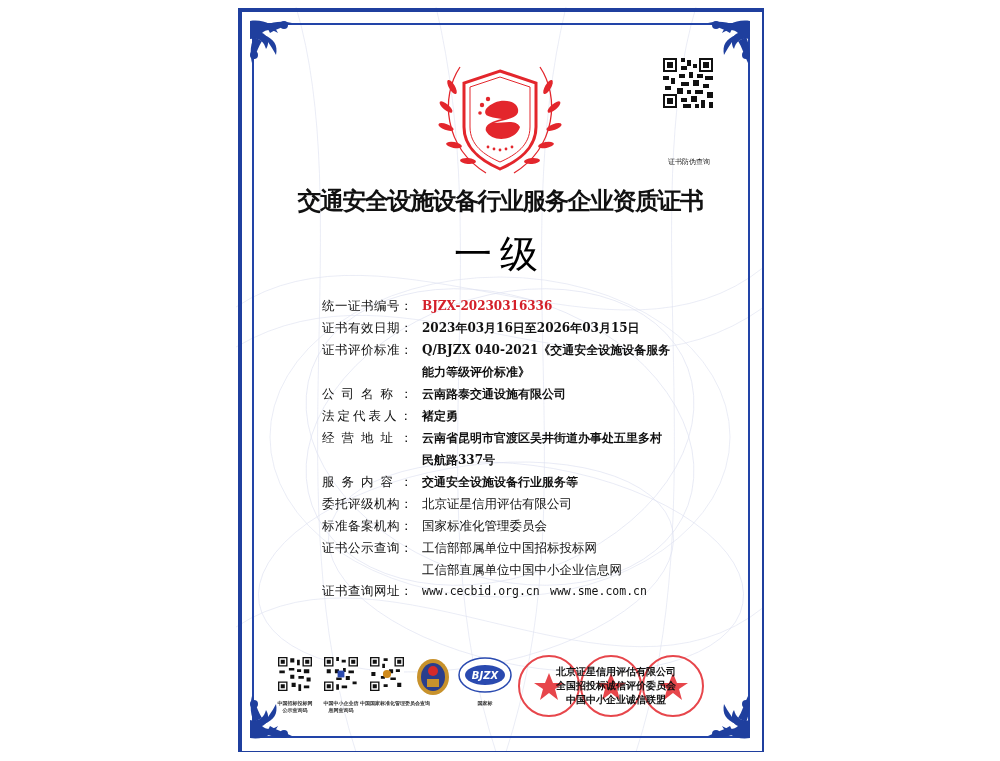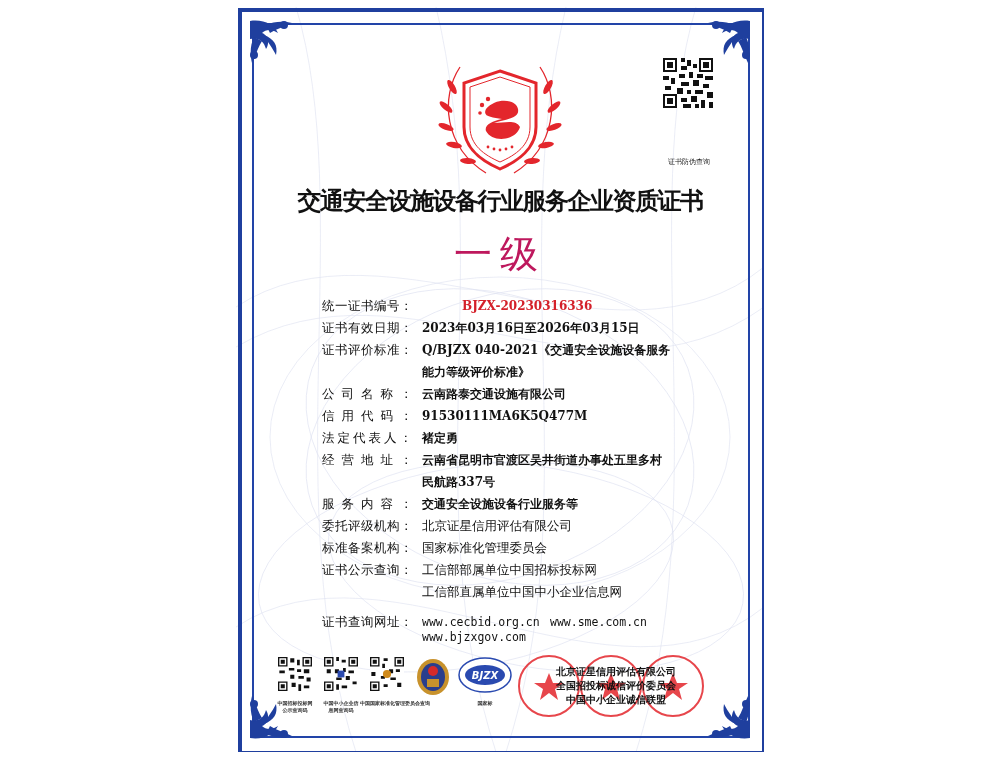--- a/index.html
+++ b/index.html
@@ -12,29 +12,29 @@
   .corner.tl { left:8px; top:8px; }
   .corner.tr { right:8px; top:8px; transform:scaleX(-1); }
   .corner.bl { left:8px; bottom:8px; transform:scaleY(-1); }
   .corner.br { right:8px; bottom:8px; transform:scale(-1,-1); }
 
   .logo { position:absolute; left:194px; top:50px; width:140px; height:122px; }
   .qr-top { position:absolute; left:427px; top:51px; width:50px; height:50px; }
   .qr-top-caption { position:absolute; left:418px; top:106px; width:70px; text-align:center; font-size:7px; font-weight:normal; color:#222;margin-top:44px; }
 
   .title { position:absolute; left:20px; top:178px; width:488px; text-align:center; font-family:"DejaVu Serif", serif; font-weight:bold; font-size:24px; letter-spacing:-1.5px; color:#111; }
-  .level { position:absolute; left:20px; top:222px; width:488px; text-align:center; font-family:"DejaVu Serif", serif; font-size:38px; color:#be185d; letter-spacing:8px; }
+  .level { position:absolute; left:20px; top:222px; width:488px; text-align:center; font-family:"DejaVu Serif", serif; font-size:38px; color:#000000; letter-spacing:8px; }
 
   .fields { position:absolute; left:86px; top:288px; width:420px; }
   .row { display:flex; font-size:12.5px; line-height:22px; color:#111; }
   .lbl { width:100px; flex:none; white-space:nowrap; letter-spacing:0.5px; }
   .lbl.spaced { letter-spacing:7px; }
   .val { flex:1; font-family:"DejaVu Serif", serif; font-weight:bold; font-size:12px; }
   .val.sans { font-family:"DejaVu Sans", sans-serif; font-weight:normal; font-size:12.5px; }
-  .val.red { color:#d4202a;margin-left:40px; }
+  .val.red { color:#d4202a; }
   .val.mono { font-family:"DejaVu Sans Mono", monospace; font-weight:normal; font-size:11.5px; }
   .cont { padding-left:100px; }
   .urls { display:flex; justify-content:space-between; width:256px; }
 
   .badges { position:absolute; left:36px; top:650px; width:240px; height:60px; }
   .badge { position:absolute; top:0; }
   .bqr { width:34px; height:34px; }
   .bcap { position:absolute; font-size:5px; color:#333; text-align:center; line-height:7px; font-weight:bold; }
 
   .seals { position:absolute; left:282px; top:648px; width:200px; height:72px; }
@@ -166,24 +166,20 @@
       <span class="val">Q/BJZX 040-2021《交通安全设施设备服务</span>
     </div>
     <div class="row cont">
       <span class="val">能力等级评价标准》</span>
     </div>
     <div class="row">
       <span class="lbl spaced">公司名称：</span>
       <span class="val">云南路泰交通设施有限公司</span>
     </div>
     <div class="row">
-      <span class="lbl spaced">信用代码：</span>
-      <span class="val">91530111MA6K5Q477M</span>
-    </div>
-    <div class="row">
       <span class="lbl" style="letter-spacing:3px">法定代表人：</span>
       <span class="val">褚定勇</span>
     </div>
     <div class="row">
       <span class="lbl spaced">经营地址：</span>
       <span class="val">云南省昆明市官渡区吴井街道办事处五里多村</span>
     </div>
     <div class="row cont">
       <span class="val">民航路337号</span>
     </div>
@@ -199,29 +195,26 @@
       <span class="lbl">标准备案机构：</span>
       <span class="val sans">国家标准化管理委员会</span>
     </div>
     <div class="row">
       <span class="lbl">证书公示查询：</span>
       <span class="val sans">工信部部属单位中国招标投标网</span>
     </div>
     <div class="row cont">
       <span class="val sans">工信部直属单位中国中小企业信息网</span>
     </div>
-    <div class="row" style="margin-top:11px; line-height:16px">
+    <div class="row" style="margin-top:2px; line-height:16px">
       <span class="lbl">证书查询网址：</span>
       <span class="urls">
         <span class="val mono">www.cecbid.org.cn</span>
         <span class="val mono">www.sme.com.cn</span>
       </span>
-    </div>
-    <div class="row cont" style="line-height:14px">
-      <span class="val mono">www.bjzxgov.com</span>
     </div>
   </div>
 
   <div class="badges">
     <svg class="badge bqr" style="left:6px" viewBox="0 0 25 25">
       <rect width="25" height="25" fill="#fff"></rect>
       <g fill="#111">
           <path d="M0 0h7v7H0z M1 1v5h5V1z M2 2h3v3H2z M18 0h7v7h-7z M19 1v5h5V1z M20 2h3v3h-3z M0 18h7v7H0z M1 19v5h5v-5z M2 20h3v3H2z M9 1h3v3H9z M14 2h2v4h-2z M8 8h4v2H8z M14 9h3v2h-3z M19 9h4v3h-4z M1 10h4v2H1z M9 13h3v3H9z M15 14h4v2h-4z M21 15h3v3h-3z M10 19h3v3h-3z M15 20h2v5h-2z M19 21h4v2h-4z"></path>
         </g>
     </svg>

